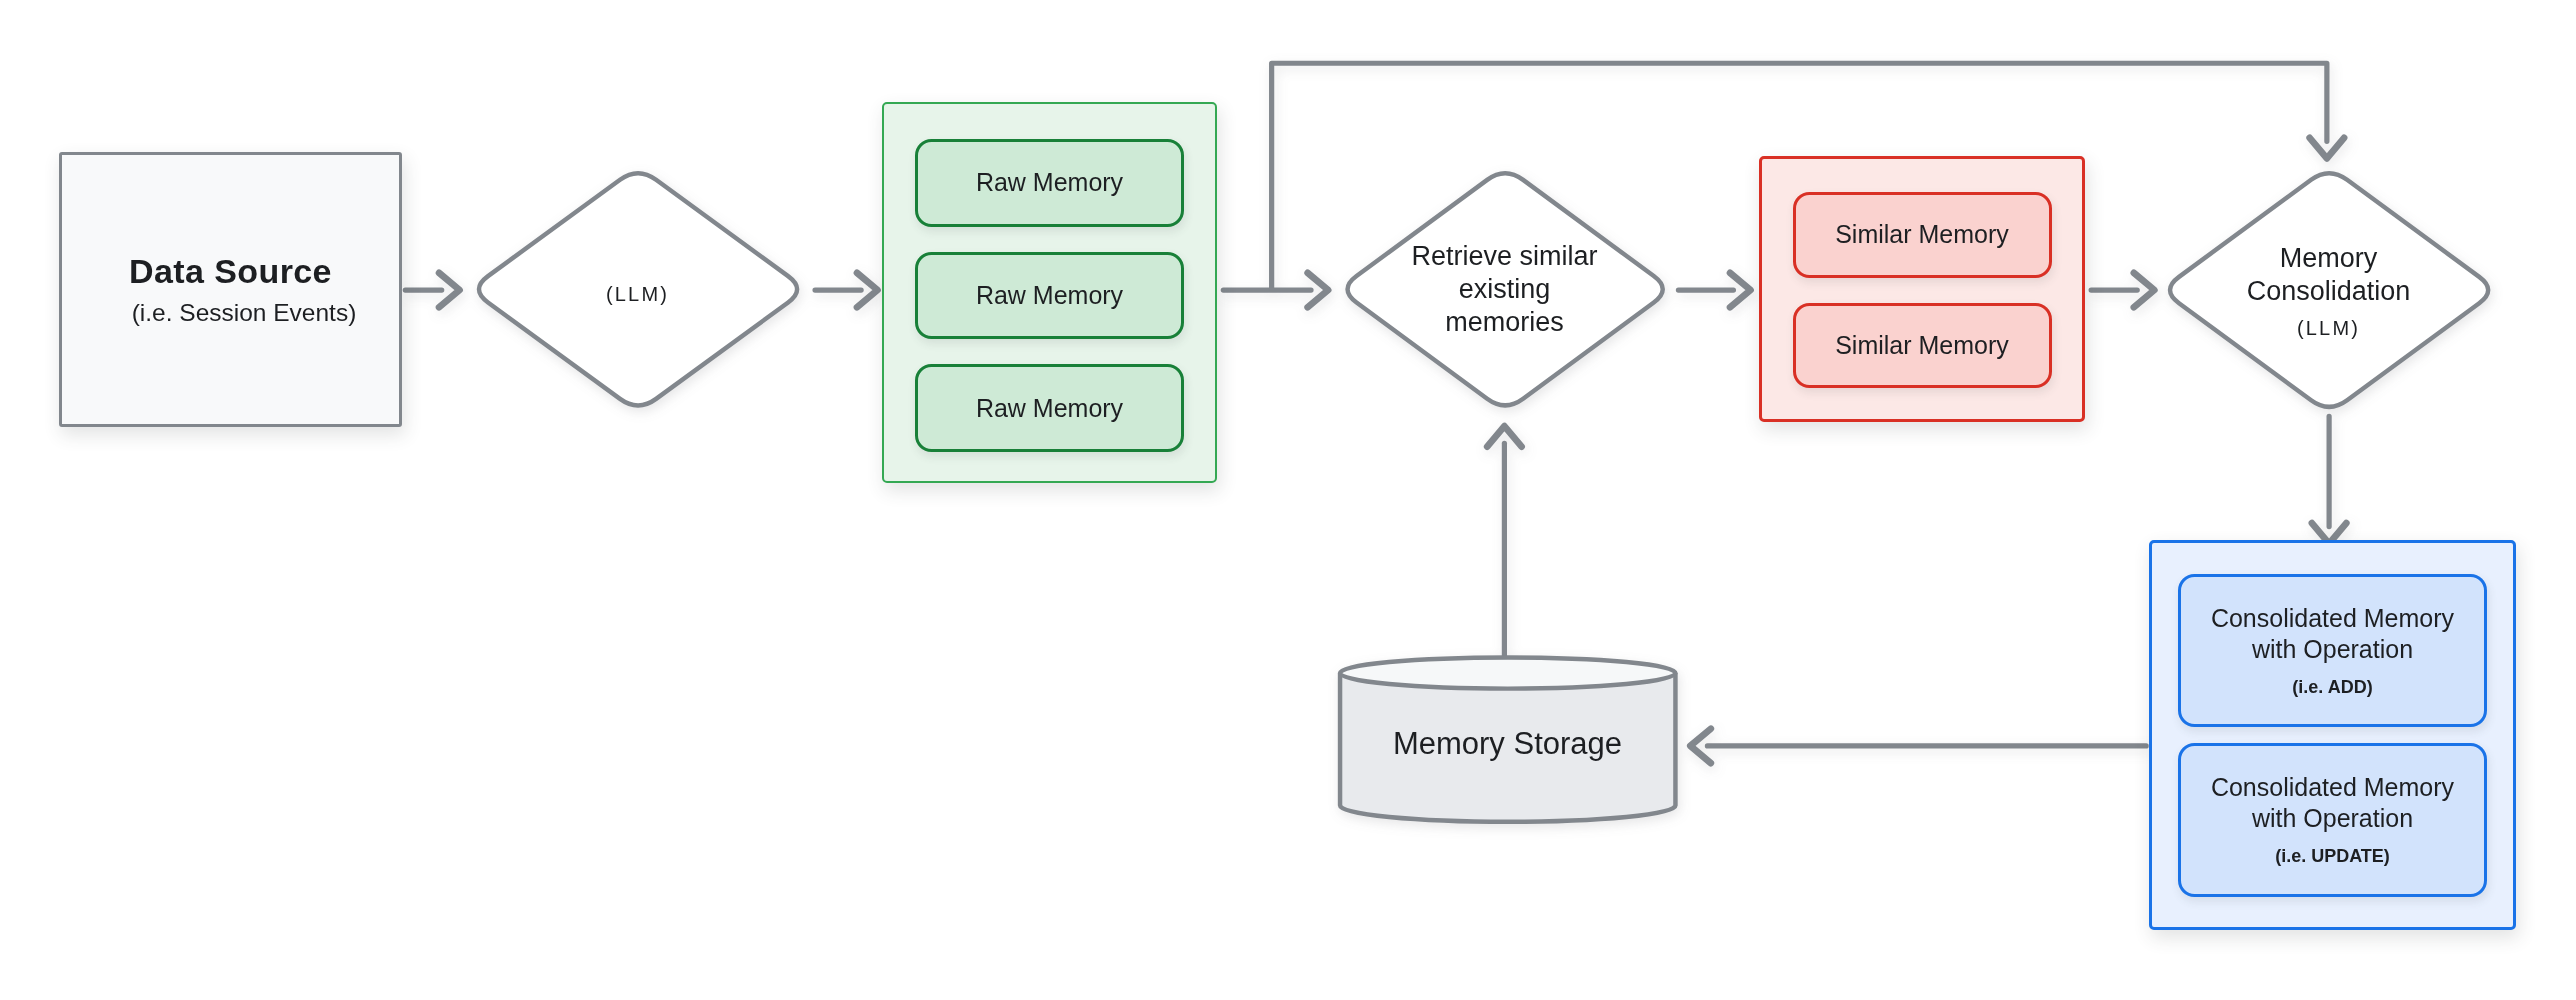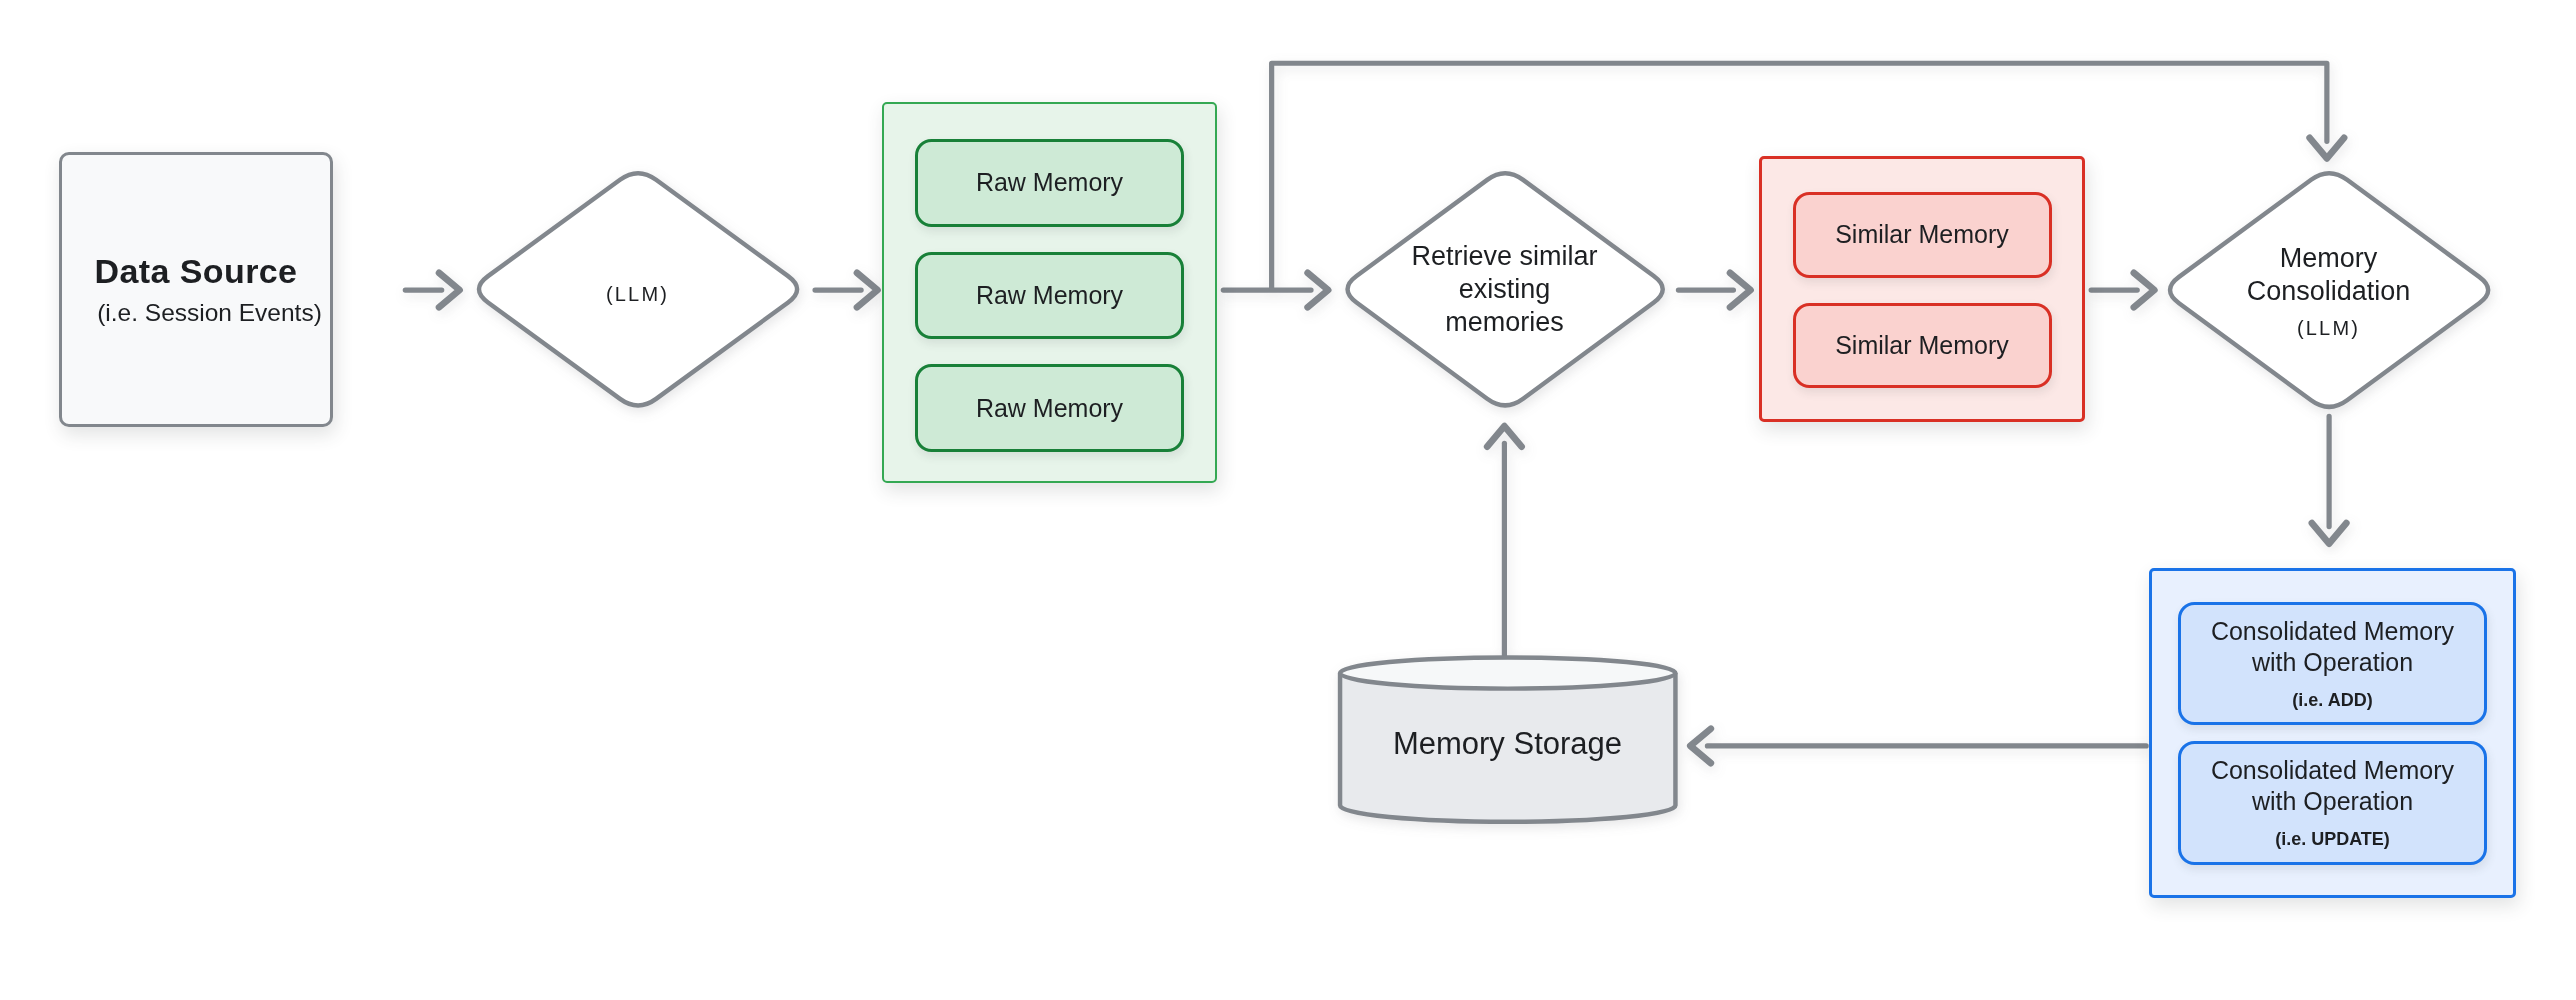--- a/index.html
+++ b/index.html
@@ -9,31 +9,31 @@
   .wire{stroke:var(--outline-gray);stroke-width:7;fill:none;stroke-linecap:round;stroke-linejoin:round;}
   .head{stroke:var(--outline-gray);stroke-width:9;fill:none;stroke-linecap:round;stroke-linejoin:round;}
   .diamond{fill:#ffffff;stroke:var(--outline-gray);stroke-width:6;}
   .cyl-body{fill:var(--cylinder-fill);stroke:var(--outline-gray);stroke-width:6;}
   .cyl-top{fill:var(--cylinder-top);stroke:var(--outline-gray);stroke-width:6;}
 
   .node{position:absolute;box-sizing:border-box;display:flex;flex-direction:column;
         align-items:center;justify-content:center;text-align:center;}
   .shadow{box-shadow:2.2px 7.4px 18px rgba(60,64,67,.14);}
 
-  .datasource{left:59px;top:152px;width:274px;height:275px;background:var(--node-fill);
-              border:3px solid var(--outline-gray);border-radius:10px;}
+  .datasource{left:59px;top:152px;width:343px;height:275px;background:var(--node-fill);
+              border:3px solid var(--outline-gray);border-radius:3px;}
   .ds-title{font-size:34px;font-weight:700;letter-spacing:0.4px;}
   .ds-sub{font-size:24.5px;font-weight:400;margin-top:7.4px;margin-left:27px;}
 
   .container{position:absolute;box-sizing:border-box;display:flex;flex-direction:column;border-radius:5px;}
   .green{left:882px;top:102px;width:335px;height:381px;background:var(--green-fill);
          border:2.2px solid var(--green-border);padding:35px 31px 29px;gap:25px;}
   .red{left:1759px;top:156px;width:326px;height:266px;background:var(--red-fill);
        border:3px solid var(--red-border);padding:33px 30.5px 31px;gap:25px;}
-  .blue{left:2149px;top:568px;width:367px;height:330px;background:var(--blue-fill);
+  .blue{left:2149px;top:540px;width:367px;height:390px;background:var(--blue-fill);
         border:3px solid var(--blue-border);padding:30.5px 26px;gap:16px;}
 
   .chip{flex:1;box-sizing:border-box;display:flex;flex-direction:column;align-items:center;
         justify-content:center;border-radius:16.4px;text-align:center;box-shadow:1.5px 4.5px 9px rgba(60,64,67,.10);}
   .green-chip{background:var(--green-chip);border:3.7px solid var(--green-dark);}
   .red-chip{background:var(--red-chip);border:3.7px solid var(--red-border);}
   .blue-chip{background:var(--blue-chip);border:3.7px solid var(--blue-border);}
   .chip-label{font-size:25px;font-weight:500;}
   .chip-title{font-size:25px;font-weight:500;line-height:31px;width:283px;}
   .chip-sub{font-size:18px;font-weight:700;margin-top:12px;}

